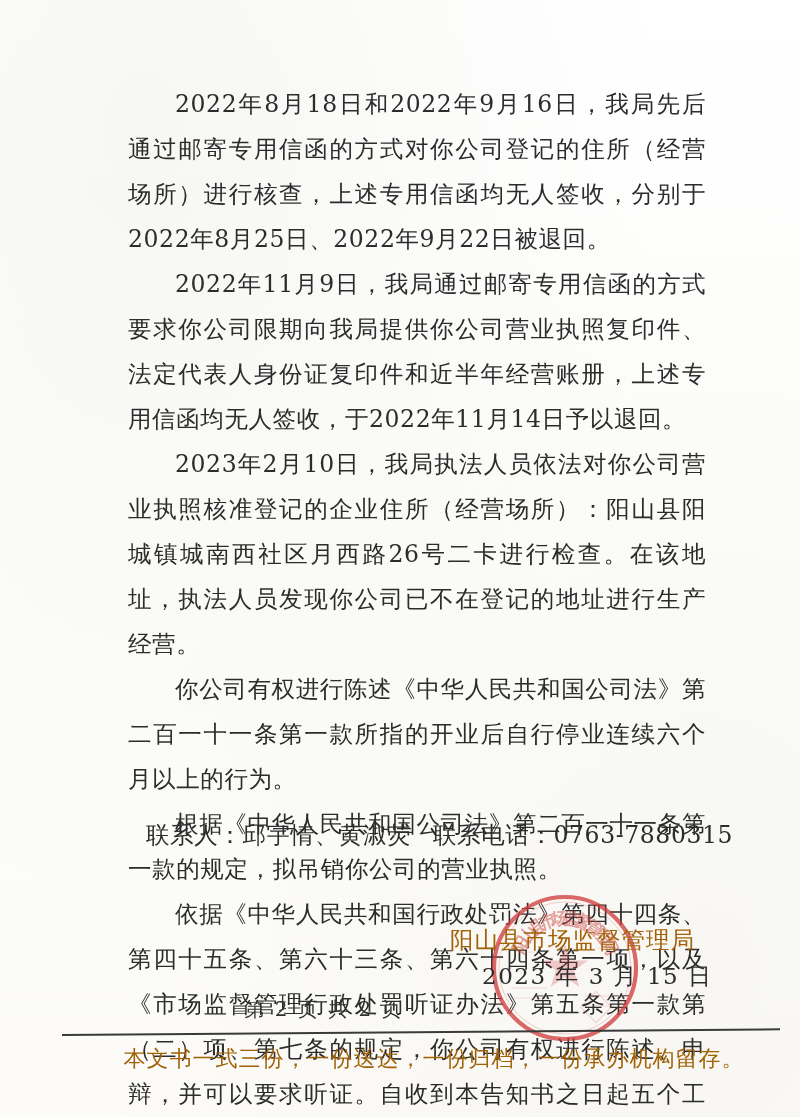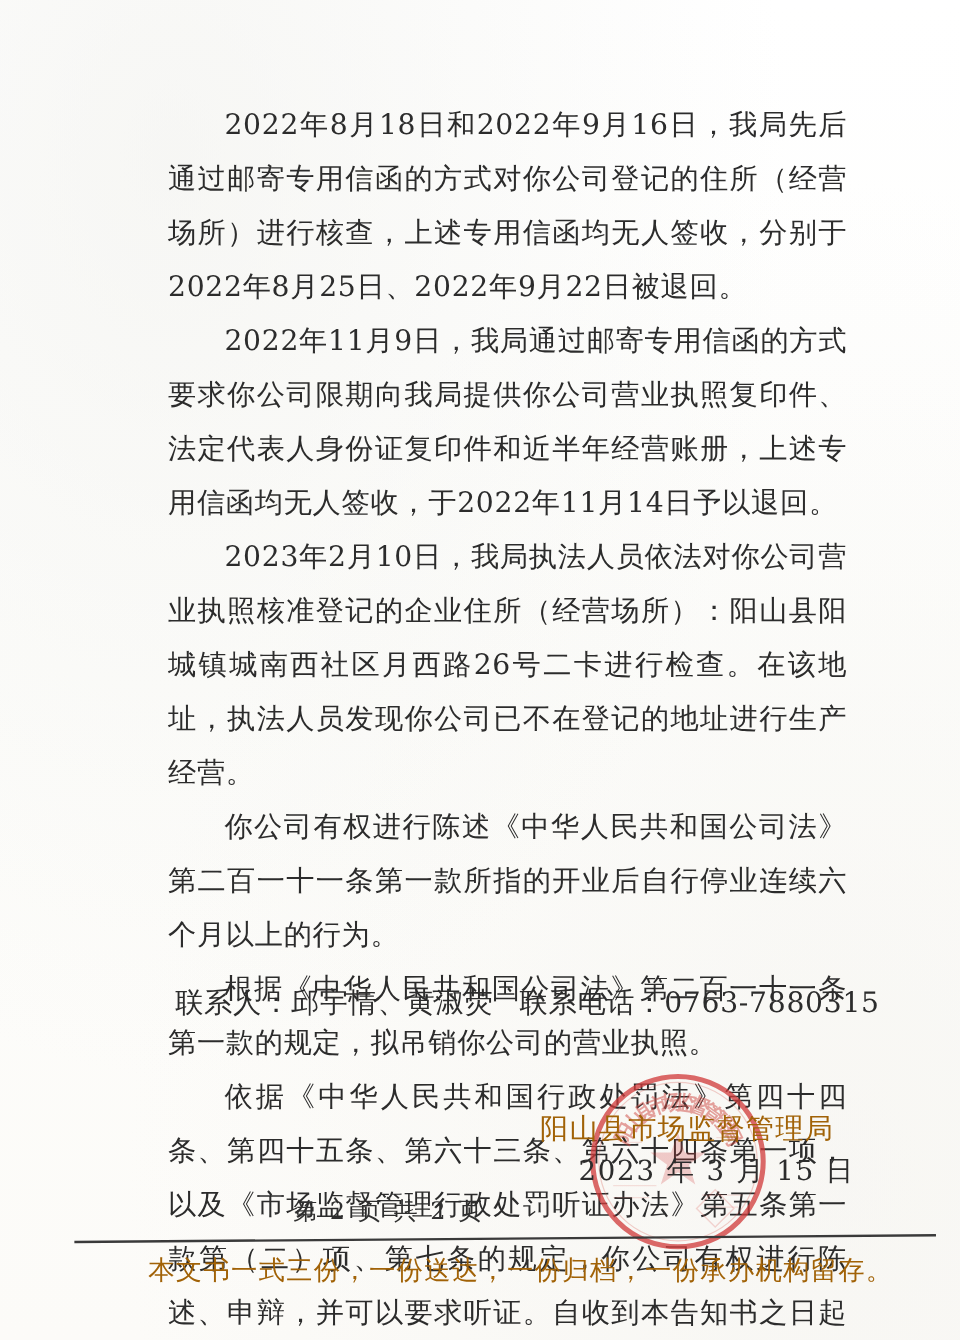--- a/index.html
+++ b/index.html
@@ -35,21 +35,21 @@
   }
 
   
   .body-text {
     position: absolute;
     left: 128px;
     top: 82px;
     width: 578px;
   }
   .para {
-    margin: 0 0 0px 12px;
+    margin: 0 0 0px 0;
     font-size: 23.5px;
     line-height: 45px;
     text-align: justify;
     text-justify: inter-ideograph;
     text-indent: 2em;
     letter-spacing: 0.6px;
     color: #2c2c2c;
     font-family: "DejaVu Serif", "Liberation Serif", serif;
   }
 

